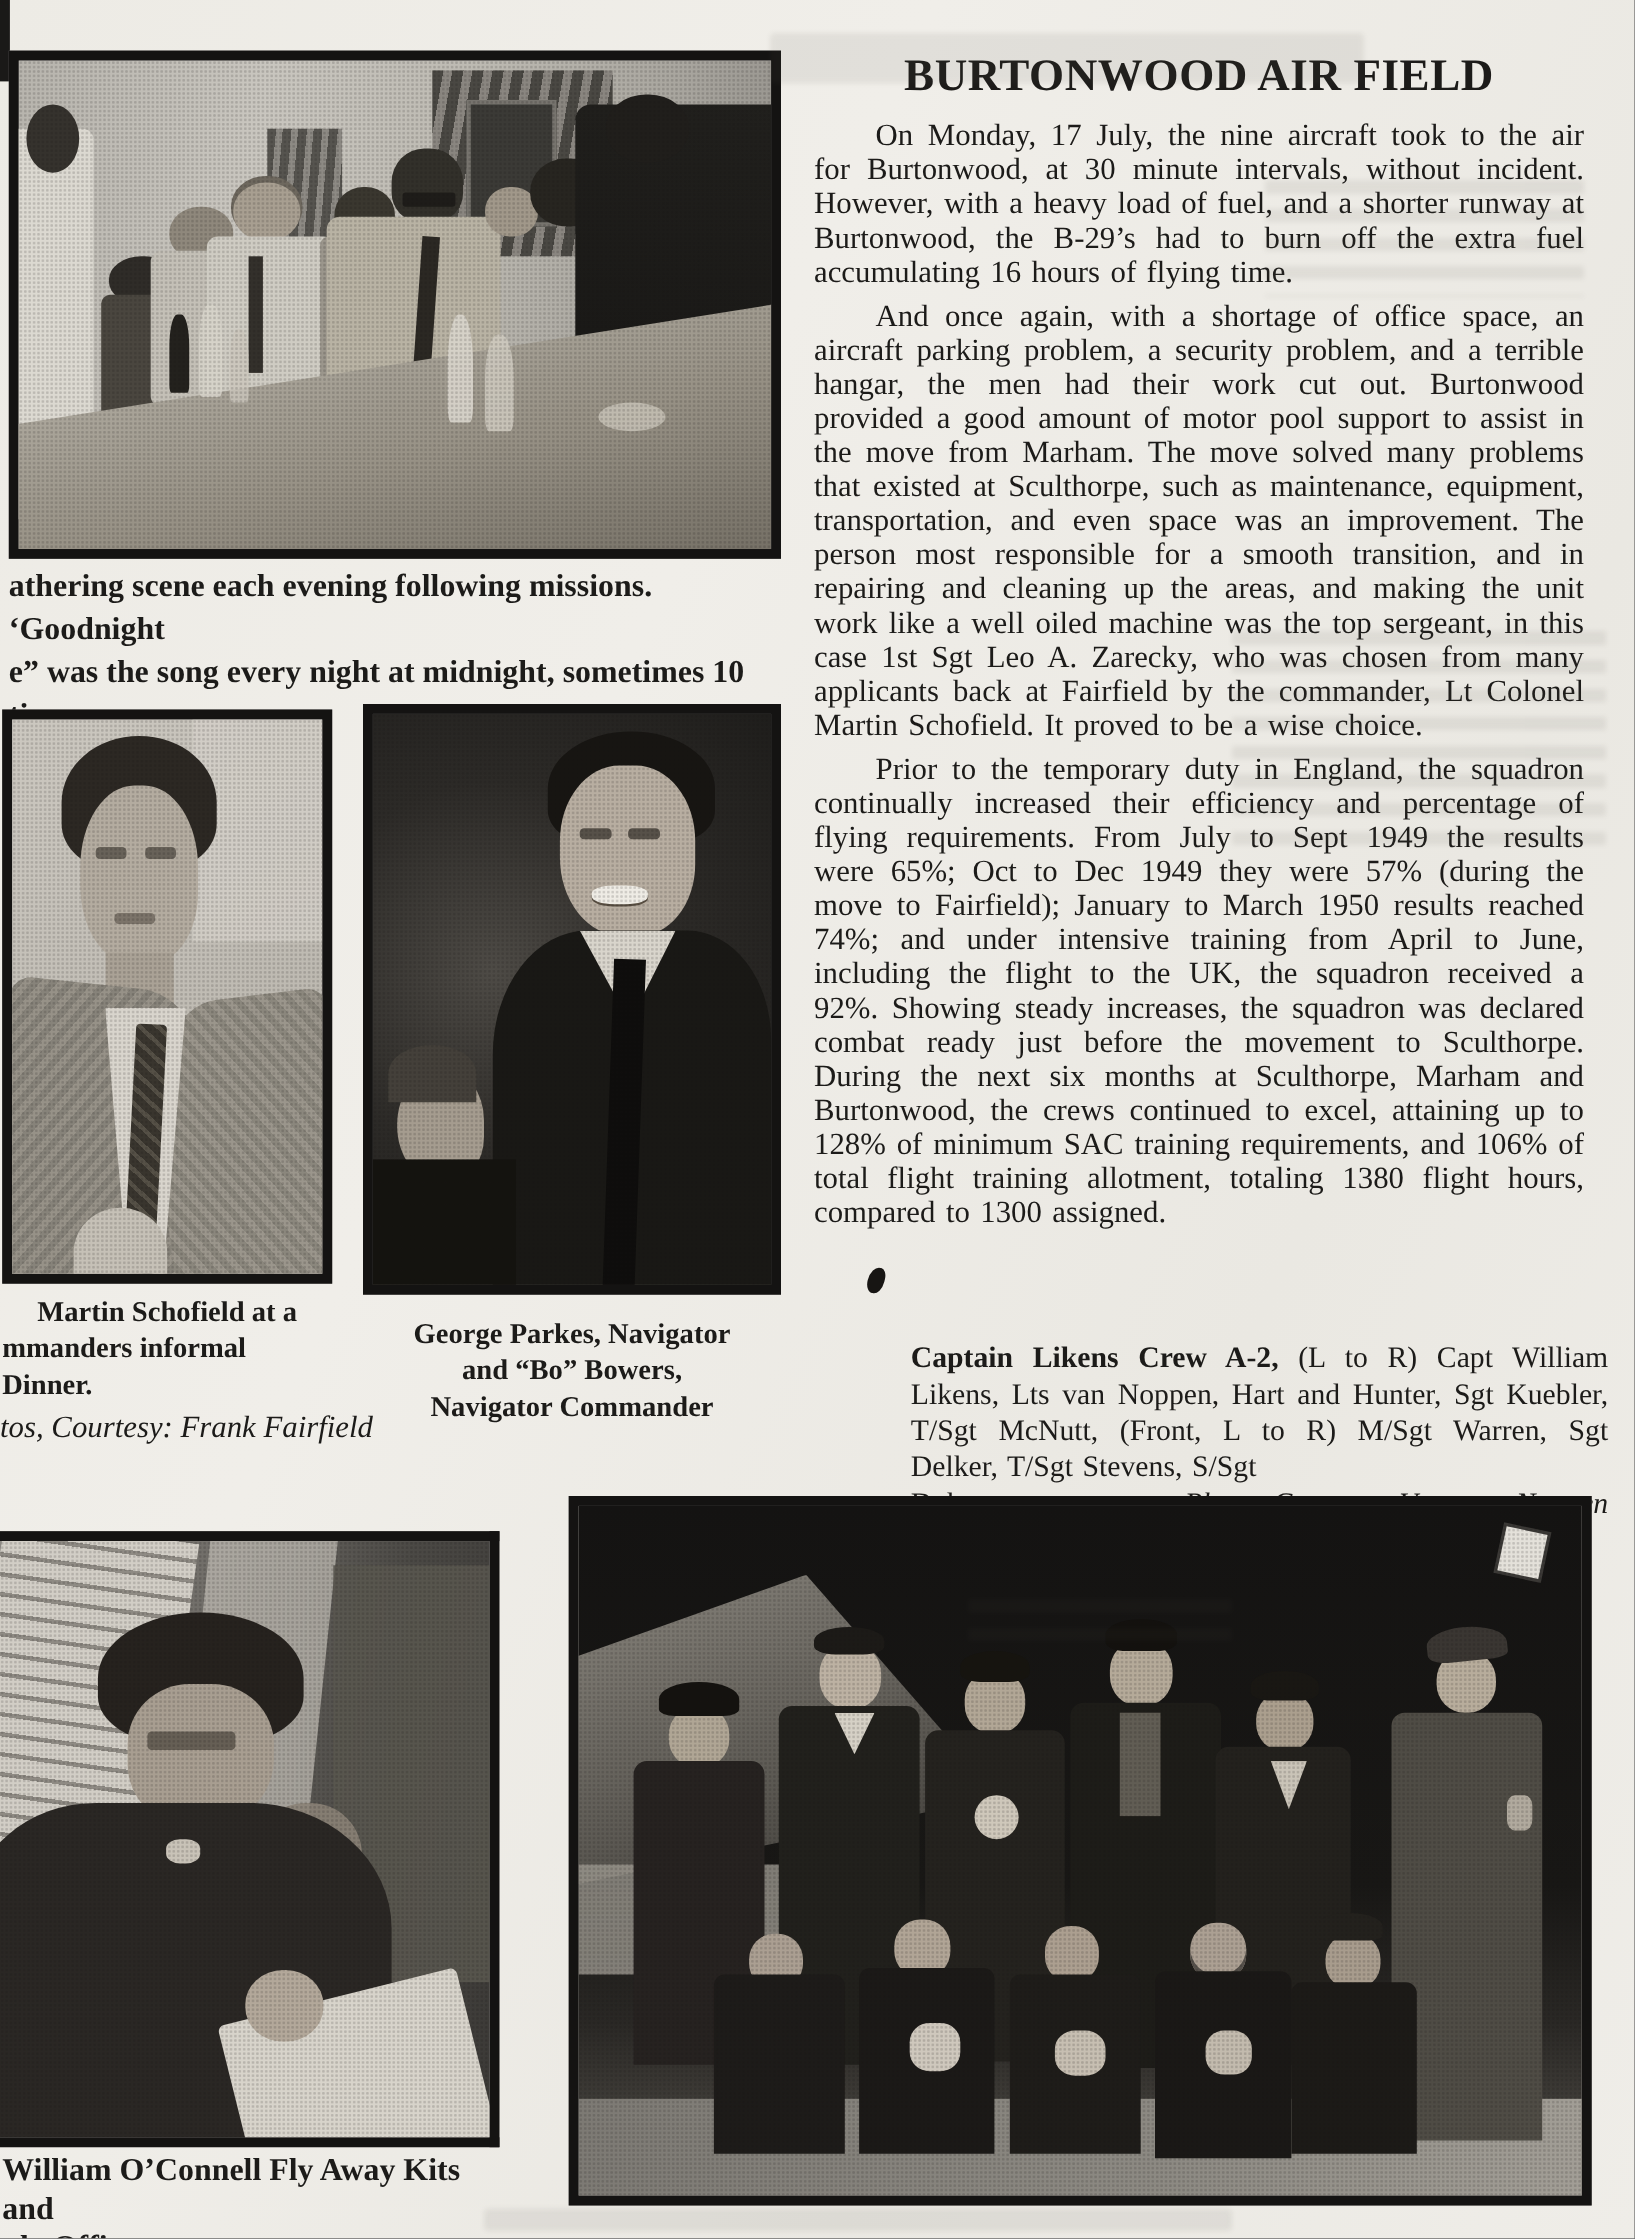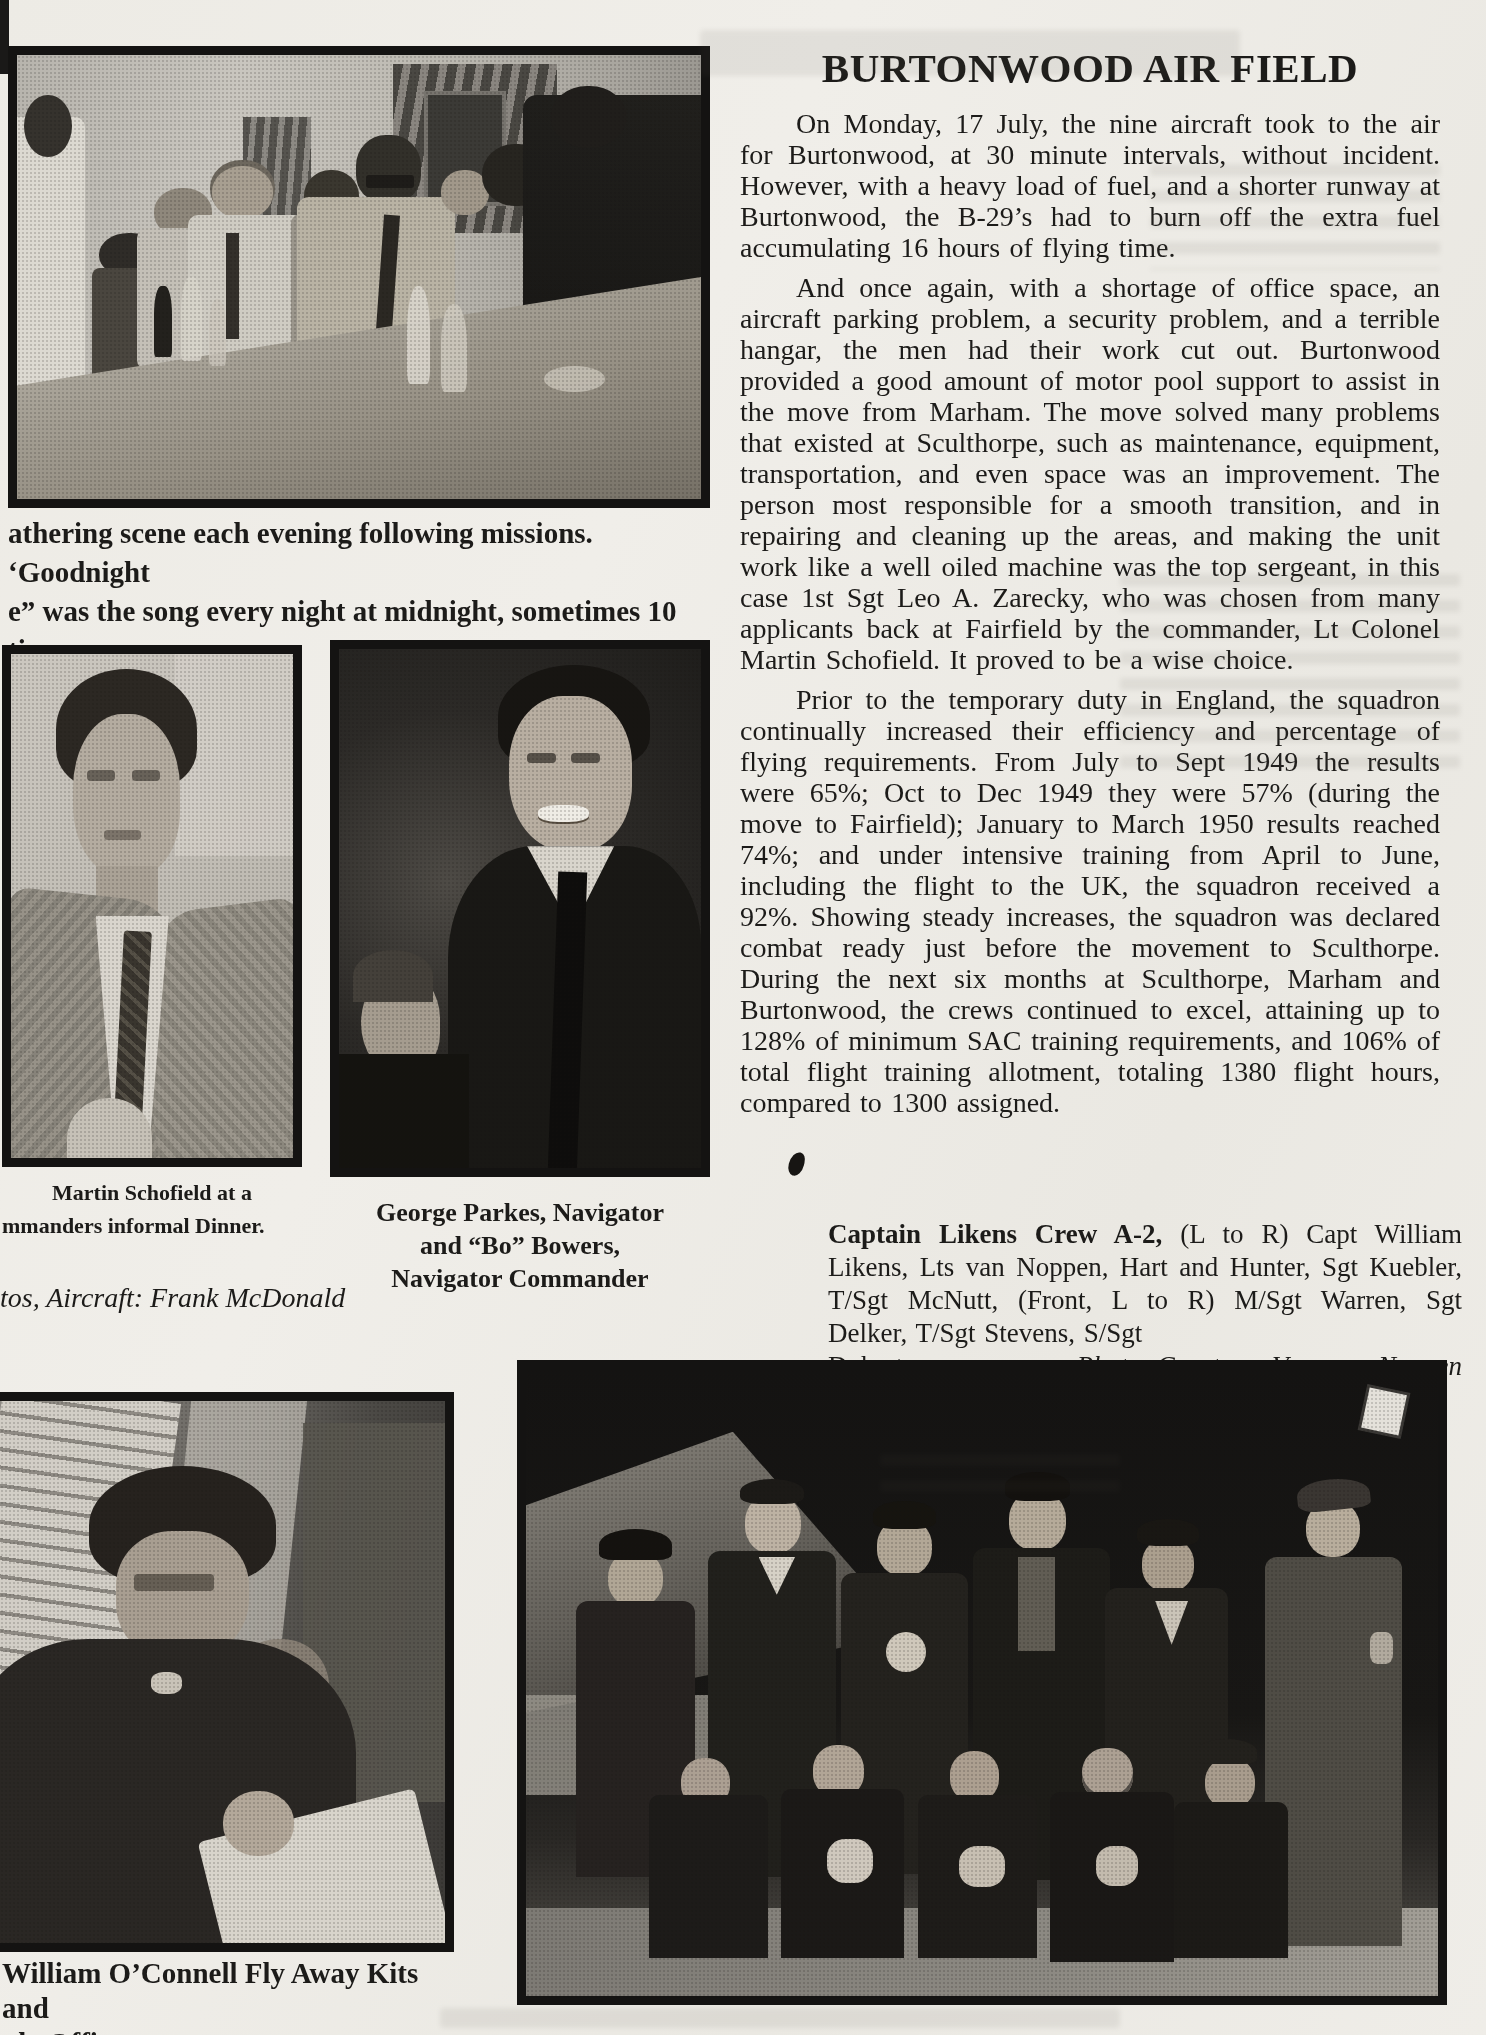--- a/index.html
+++ b/index.html
@@ -15,21 +15,21 @@
   
   .photo{position:absolute;background:#9a9894;border:9px solid #141312;box-sizing:border-box;overflow:hidden;}
   .ph{position:absolute;}
   .halftone{position:absolute;inset:0;background-image:radial-gradient(rgba(20,18,16,.16) 1px,transparent 1.45px);background-size:4px 4px;pointer-events:none;}
   
   .maincol{position:absolute;left:740px;top:44px;width:700px;}
   .headline{font-weight:bold;font-size:41px;letter-spacing:.5px;text-align:center;margin:0 0 16px 0;}
   .para{font-size:28px;line-height:31px;text-align:justify;margin:0 0 9px 0;text-indent:56px;word-spacing:2.5px;}
   .cap-bold{font-weight:bold;}
   .caption1{position:absolute;left:8px;top:514px;width:706px;font-weight:bold;font-size:29px;line-height:39px;}
-  .cap-schofield{position:absolute;left:2px;top:1176px;width:300px;font-weight:bold;font-size:22px;line-height:33px;text-align:center;}
+  .cap-schofield{position:absolute;left:2px;top:1176px;width:300px;font-weight:bold;font-size:26px;line-height:33px;text-align:center;}
   .cap-parkes{position:absolute;left:330px;top:1180px;width:380px;font-weight:bold;font-size:26px;line-height:33px;text-align:center;margin-top:16px;}
   .credit-italic{font-style:italic;font-weight:normal;}
   .cap-credit{position:absolute;left:0px;top:1282px;width:440px;font-style:italic;font-size:28px;}
   .cap-likens{position:absolute;left:828px;top:1218px;width:634px;font-size:27px;line-height:33px;text-align:justify;word-spacing:2px;}
   .cap-likens .lastline{display:flex;justify-content:space-between;}
   .cap-oconnell{position:absolute;left:2px;top:1956px;width:470px;font-weight:bold;font-size:29px;line-height:35px;}
   
   .ghost{position:absolute;opacity:.09;filter:blur(2.5px);pointer-events:none;}
   .ghostlines{background:repeating-linear-gradient(180deg,transparent 0 14px,#5c584f 14px 26px);}
   .ghostbar{background:#57534b;border-radius:4px;}
@@ -118,21 +118,21 @@
 
   <div class="cap-schofield">
     <div>Martin Schofield at a</div>
     <div style="text-align:left;">mmanders informal Dinner.</div>
   </div>
   <div class="cap-parkes">
     <div>George Parkes, Navigator</div>
     <div>and “Bo” Bowers,</div>
     <div>Navigator Commander</div>
   </div>
-  <div class="cap-credit">tos, Aircraft: Frank McDonald</div>
+  <div class="cap-credit">tos, Courtesy: Frank Fairfield</div>
 
   <div class="maincol">
     <h1 class="headline">BURTONWOOD AIR FIELD</h1>
     <p class="para">On Monday, 17 July, the nine aircraft took to the air for Burtonwood, at 30 minute intervals, without incident. However, with a heavy load of fuel, and a shorter runway at Burtonwood, the B-29’s had to burn off the extra fuel accumulating 16 hours of flying time.</p>
     <p class="para">And once again, with a shortage of office space, an aircraft parking problem, a security problem, and a terrible hangar, the men had their work cut out. Burtonwood provided a good amount of motor pool support to assist in the move from Marham. The move solved many problems that existed at Sculthorpe, such as maintenance, equipment, transportation, and even space was an improvement. The person most responsible for a smooth transition, and in repairing and cleaning up the areas, and making the unit work like a well oiled machine was the top sergeant, in this case 1st Sgt Leo A. Zarecky, who was chosen from many applicants back at Fairfield by the commander, Lt Colonel Martin Schofield. It proved to be a wise choice.</p>
     <p class="para">Prior to the temporary duty in England, the squadron continually increased their efficiency and percentage of flying requirements. From July to Sept 1949 the results were 65%; Oct to Dec 1949 they were 57% (during the move to Fairfield); January to March 1950 results reached 74%; and under intensive training from April to June, including the flight to the UK, the squadron received a 92%. Showing steady increases, the squadron was declared combat ready just before the movement to Sculthorpe. During the next six months at Sculthorpe, Marham and Burtonwood, the crews continued to excel, attaining up to 128% of minimum SAC training requirements, and 106% of total flight training allotment, totaling 1380 flight hours, compared to 1300 assigned.</p>
   </div>
 
   <div class="inkmark"></div>
 

